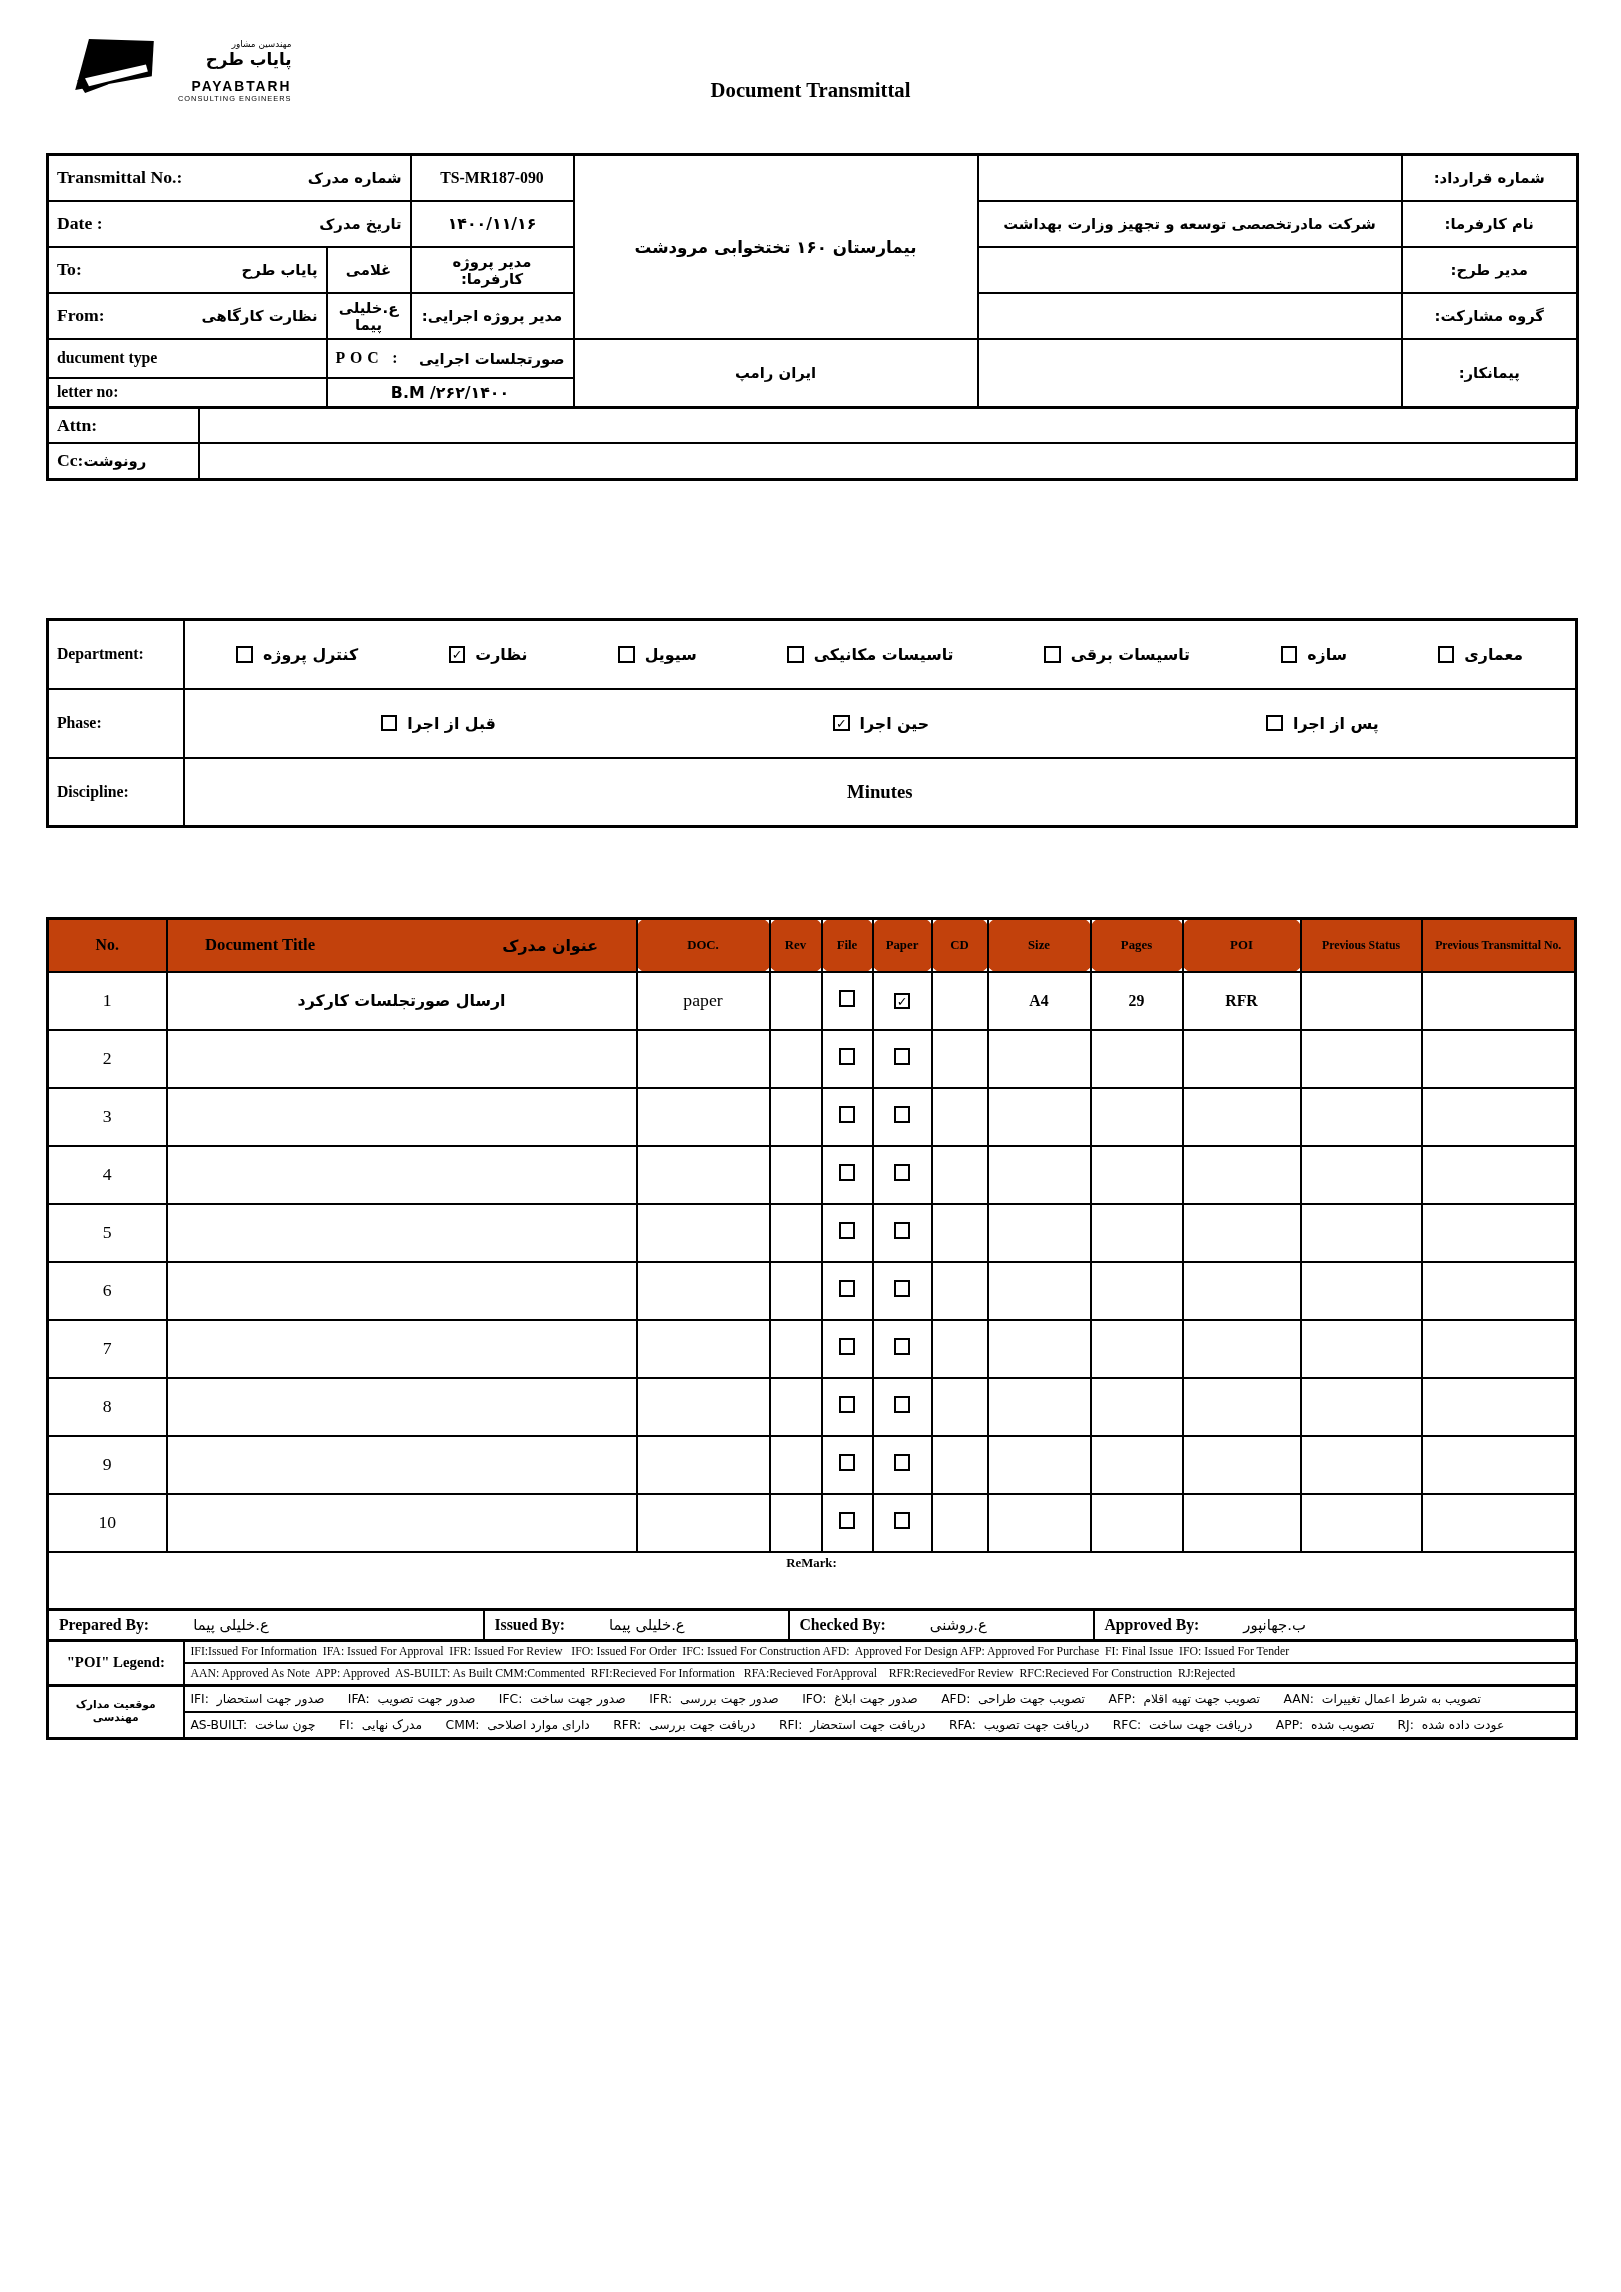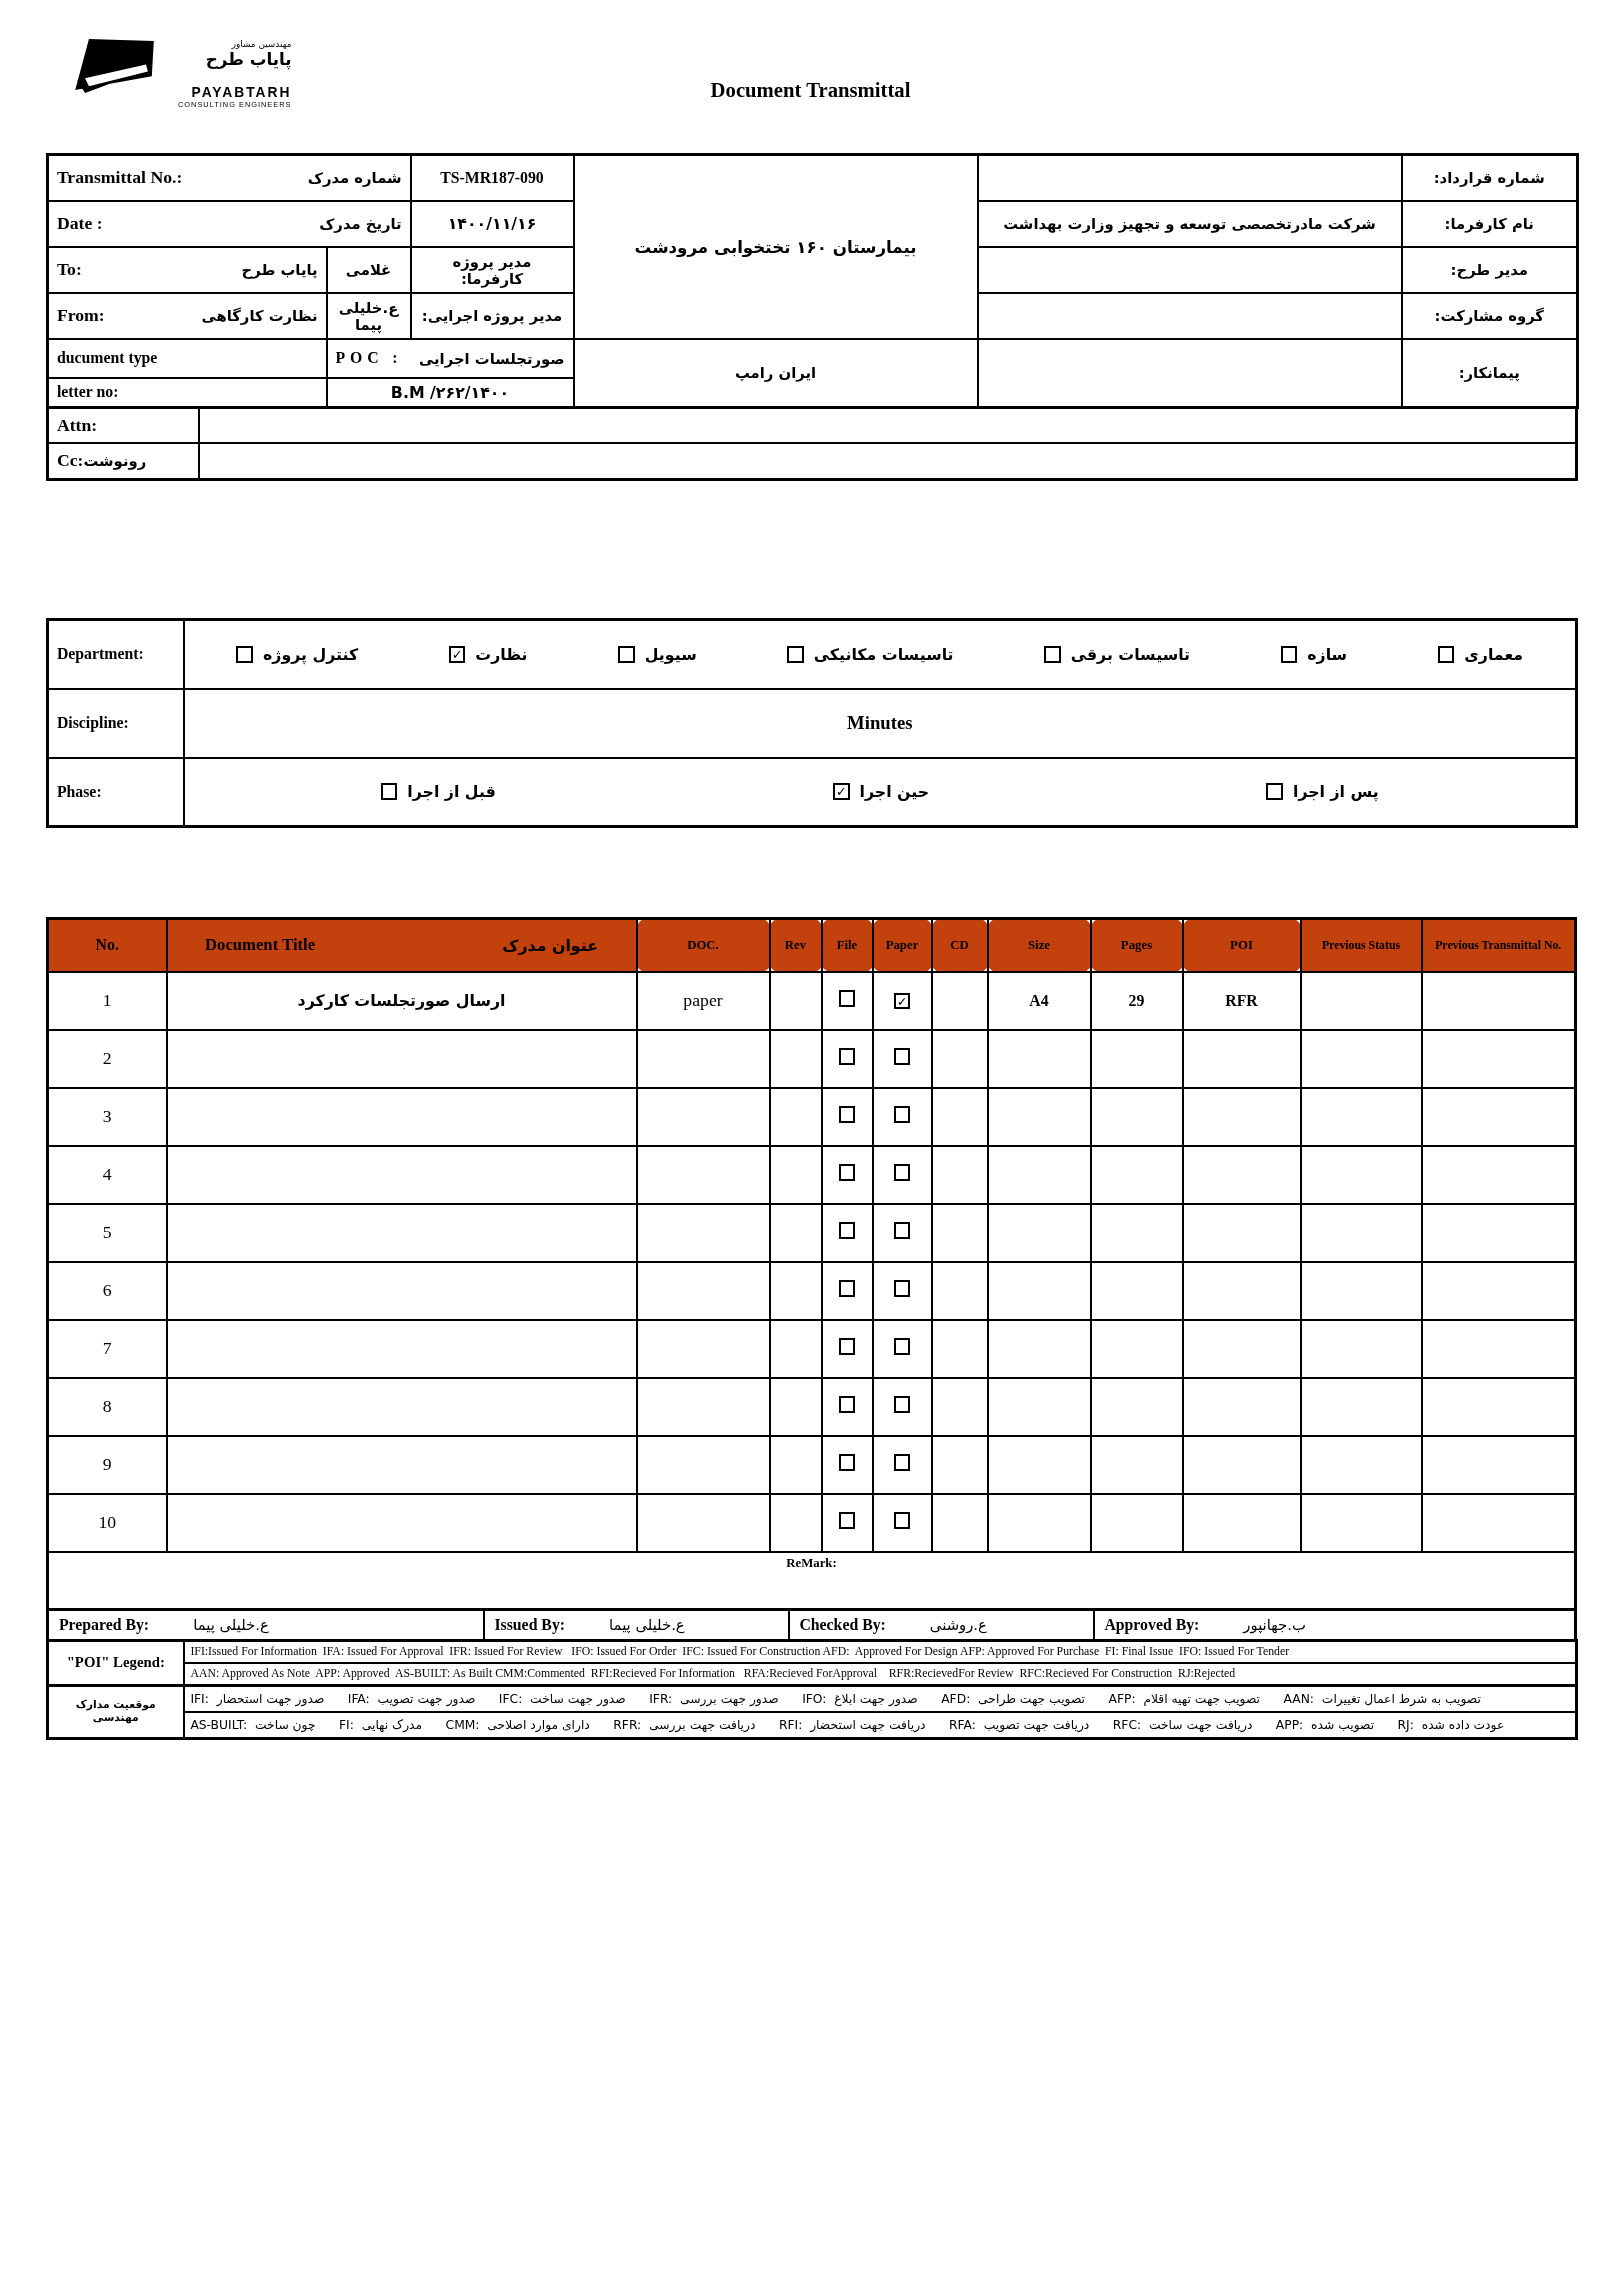--- a/index.html
+++ b/index.html
@@ -10,21 +10,21 @@
   }
   .sheet { position:absolute; inset:0; background:#fff; }
 
   
   .logo { position:absolute; left:75px; top:39px; width:217px; }
   .logo-row { display:flex; align-items:flex-start; gap:24px; }
   .logo-mark { flex:0 0 auto; }
   .logo-fa { direction:rtl; text-align:right; font-family:"DejaVu Sans",sans-serif; }
   .logo-fa-small { font-size:8.9px; }
   .logo-fa-name { font-size:16.7px; font-weight:bold; }
-  .logo-en { font-size:13.8px; font-weight:bold; letter-spacing:2px; margin-top:16px; font-family:"Liberation Sans",sans-serif; }
+  .logo-en { font-size:13.8px; font-weight:bold; letter-spacing:2px; margin-top:10px; font-family:"Liberation Sans",sans-serif; }
   .logo-en-sub { font-size:7.4px; letter-spacing:1px; font-family:"Liberation Sans",sans-serif; }
   .doc-title { position:absolute; top:79px; left:0; width:100%; text-align:center;
     font-size:20.7px; font-weight:bold; }
 
   
   table { border-collapse:collapse; table-layout:fixed; width:1529px; border:3px solid #000; }
   td { border:2px solid #000; vertical-align:middle; padding:2px 7.9px; overflow:hidden; }
   .cellflex { display:flex; align-items:center; justify-content:space-between; width:100%; }
   .center { text-align:center; }
   .lbl-en { font-weight:bold; font-size:17.7px; }
@@ -251,45 +251,45 @@
             </span>
             <span class="opt">
               <span>کنترل پروژه</span>
               <span class="checkbox"></span>
             </span>
           </div>
         </td>
       </tr>
       <tr>
         <td>
-          <span class="lbl-en-sm">Discipline:</span>
-        </td>
-        <td>
-          <div class="discipline-val">Minutes</div>
-        </td>
-      </tr>
-      <tr>
-        <td>
           <span class="lbl-en-sm">Phase:</span>
         </td>
         <td>
           <div class="opt-row spread">
             <span class="opt">
               <span>پس از اجرا</span>
               <span class="checkbox"></span>
             </span>
             <span class="opt">
               <span>حین اجرا</span>
               <span class="checkbox checked">✓</span>
             </span>
             <span class="opt">
               <span>قبل از اجرا</span>
               <span class="checkbox"></span>
             </span>
           </div>
+        </td>
+      </tr>
+      <tr>
+        <td>
+          <span class="lbl-en-sm">Discipline:</span>
+        </td>
+        <td>
+          <div class="discipline-val">Minutes</div>
         </td>
       </tr>
     </tbody>
       </table>
   </div>
 
   <div class="block-main">
     <table class="main-table">
       <colgroup>
         <col style="width:119px">

